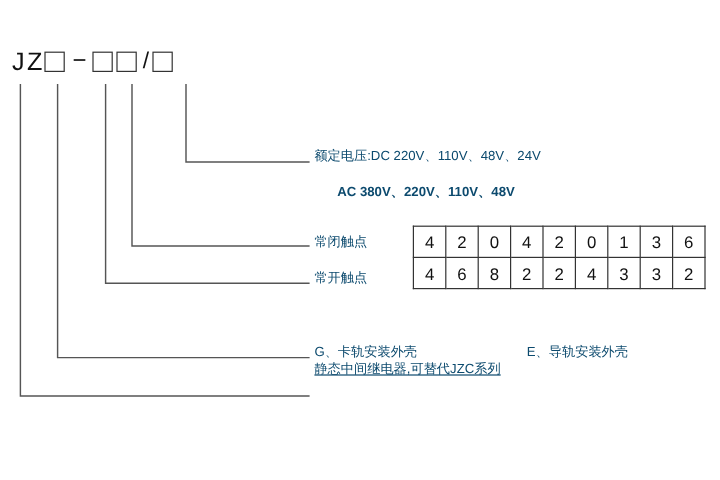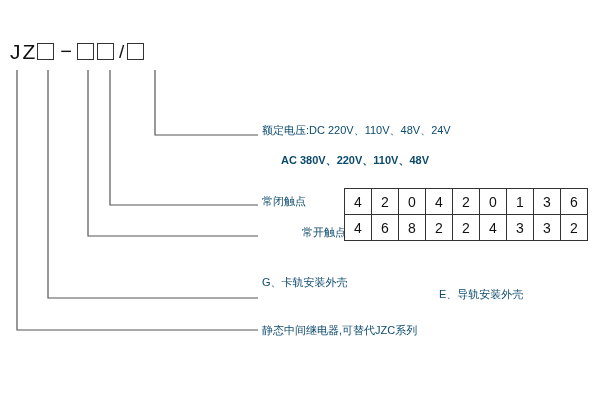--- a/index.html
+++ b/index.html
@@ -60,25 +60,25 @@
   .label {
     position: absolute;
     font-size: 11px;
     line-height: 17px;
     color: #0c4a6e;
     white-space: nowrap;
     font-family: "Liberation Sans", sans-serif;
   }
   .lbl-voltage1 { left: 262px; top: 122px; }
   .lbl-voltage2 { left: 281px; top: 152px; font-weight: bold; }
-  .lbl-nc       { left: 262px; top: 194px; font-family: Liberation Mono, monospace; }
-  .lbl-no       { left: 262px; top: 224px; margin-left: 40px; }
-  .lbl-shell    { left: 262px; top: 274px; }
+  .lbl-nc       { left: 262px; top: 194px; }
+  .lbl-no       { left: 262px; top: 224px; }
+  .lbl-shell    { left: 262px; top: 286px; }
   .lbl-shell2   { left: 439px; top: 286px; }
-  .lbl-desc     { left: 262px; top: 322px; }
+  .lbl-desc     { left: 262px; top: 300px; text-decoration: underline; }
 
   
   .ctable {
     position: absolute;
     left: 344px;
     top: 188px;
     border-collapse: collapse;
   }
   .ctable td {
     width: 26px;

